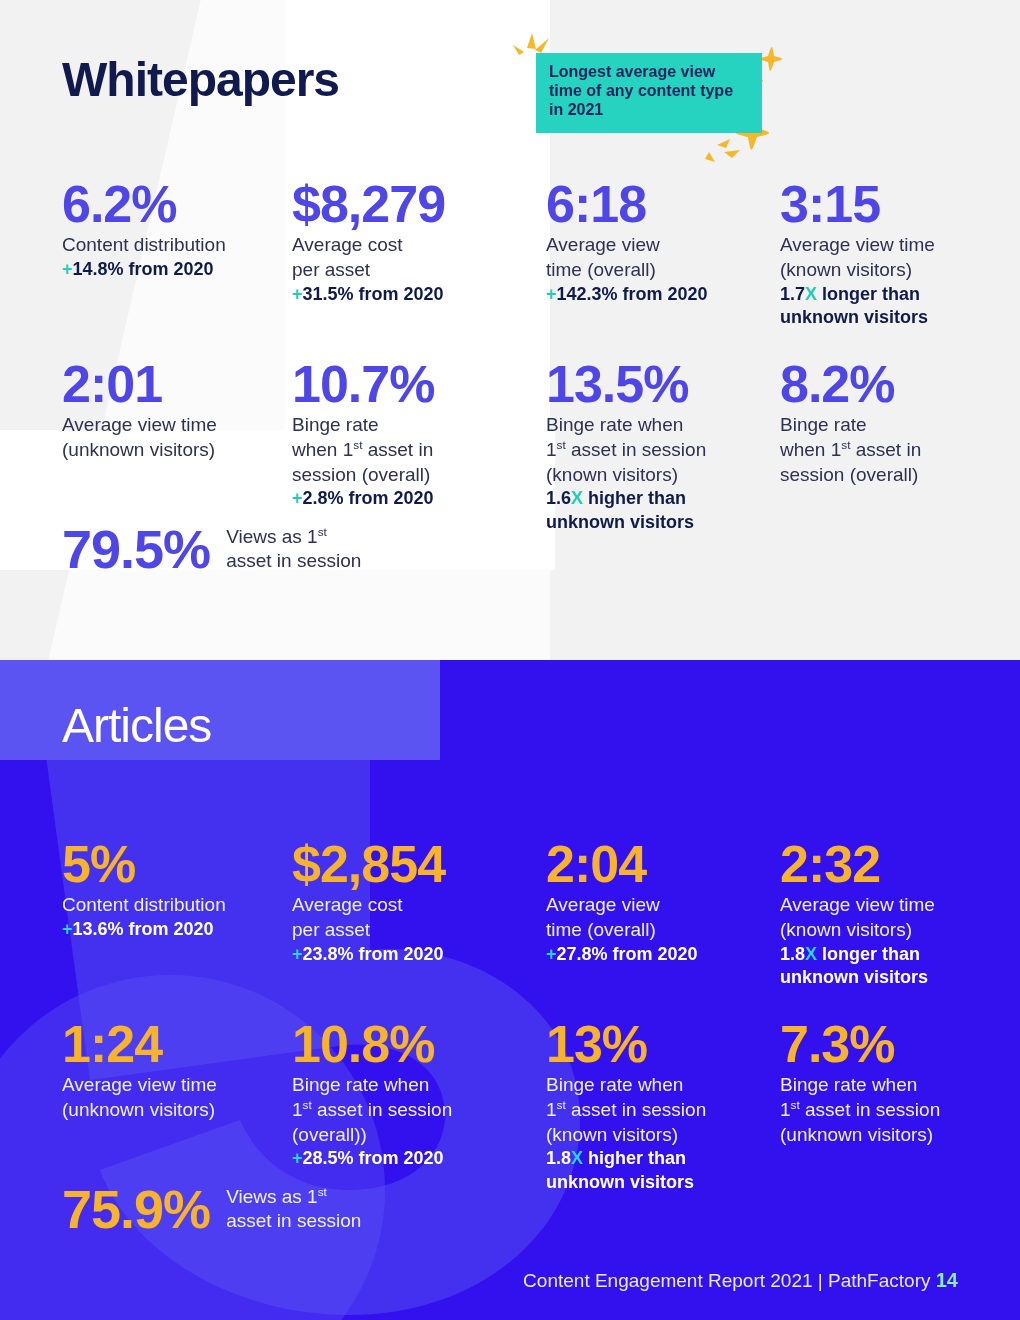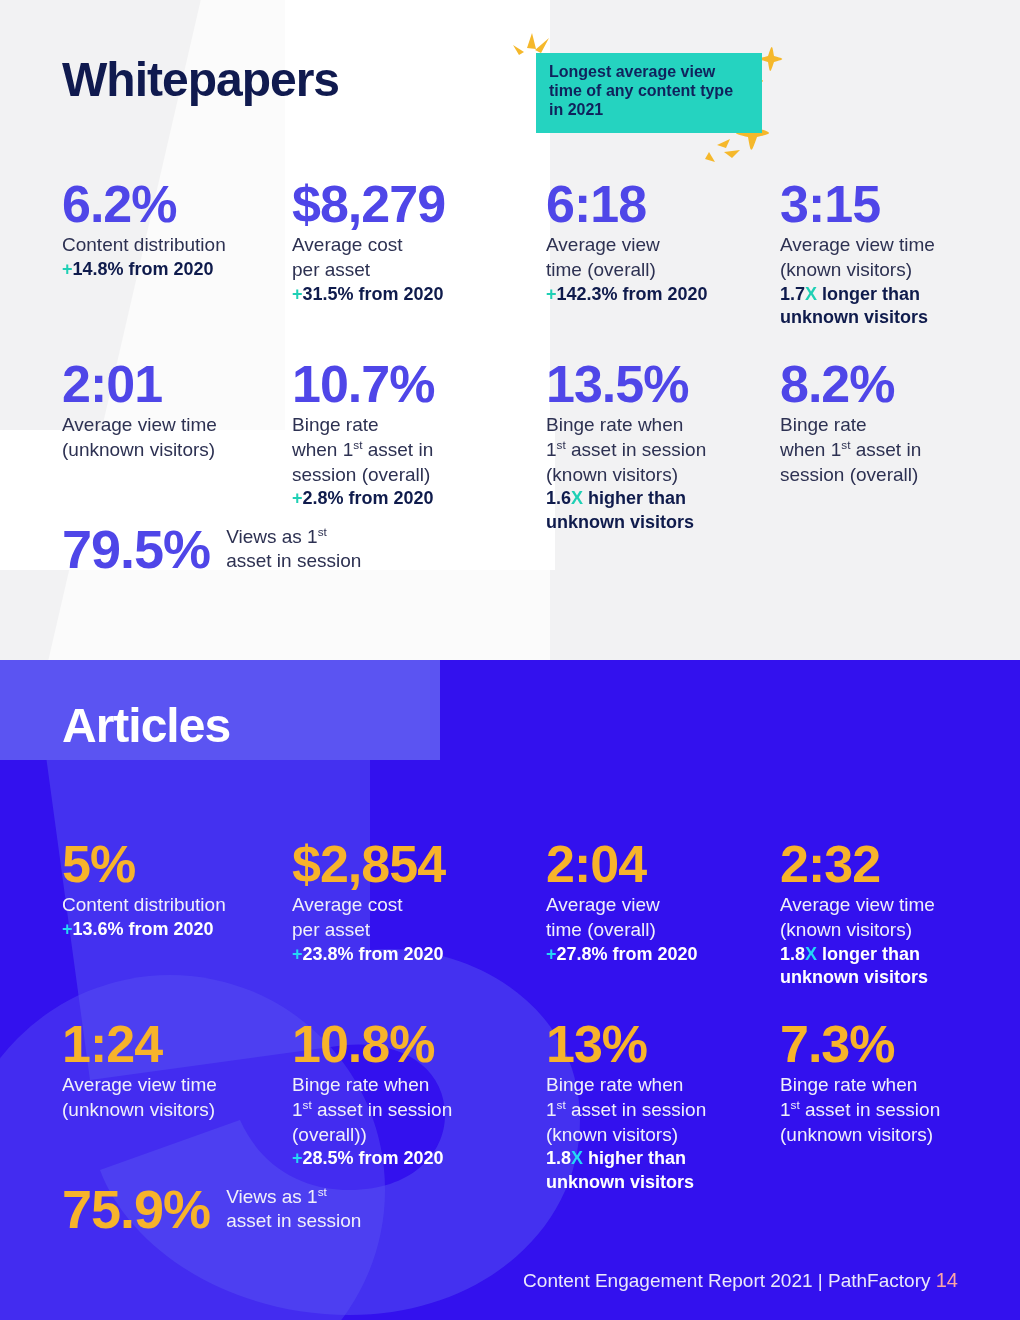--- a/index.html
+++ b/index.html
@@ -64,21 +64,21 @@
 
   sup{ font-size:.62em; vertical-align:super; line-height:0; }
 
   
   .h-white{
     position:absolute; left:62px; top:52px;
     font-size:48px; font-weight:700; color:#101a4f; letter-spacing:-1px;
   }
   .h-purple{
     position:absolute; left:62px; top:698px;
-    font-size:48px; font-weight:700; color:#ffffff; letter-spacing:-1px;
+    font-size:48px; font-weight:400; color:#ffffff; letter-spacing:-1px;
   }
 
   
   .summary{ position:absolute; display:flex; align-items:center; gap:16px; }
   .summary .num{ font-weight:700; font-size:54px; letter-spacing:-1px; }
   .summary .lbl{ font-size:19px; line-height:1.28; }
   .sec-white .summary .num{ color:#4f46e8; }
   .sec-white .summary .lbl{ color:#2d3152; }
   .sec-purple .summary .num{ color:#f7b32b; }
   .sec-purple .summary .lbl{ color:#f0f0fa; }
@@ -89,21 +89,21 @@
     background:#25d3c0; padding:10px 13px;
     font-size:16px; font-weight:700; line-height:1.18; color:#10225c;
   }
   .sparkles{ position:absolute; left:505px; top:28px; width:290px; height:135px; pointer-events:none; }
 
   
   .footer{
     position:absolute; right:62px; bottom:28px;
     font-size:19px; color:#ebe9fb; white-space:nowrap;
   }
-  .footer b{ color:#fca5a5; font-weight:400; font-size:20px; }
+  .footer b{ color:#86efac; font-weight:700; font-size:20px; }
 </style>
 </head>
 <body>
 
 <div class="page">
 
   <div class="sec-white">
     <div class="wp-diag"></div>
     <div class="wp-shape wp-panel-a"></div>
     <div class="wp-shape wp-panel-b"></div>

